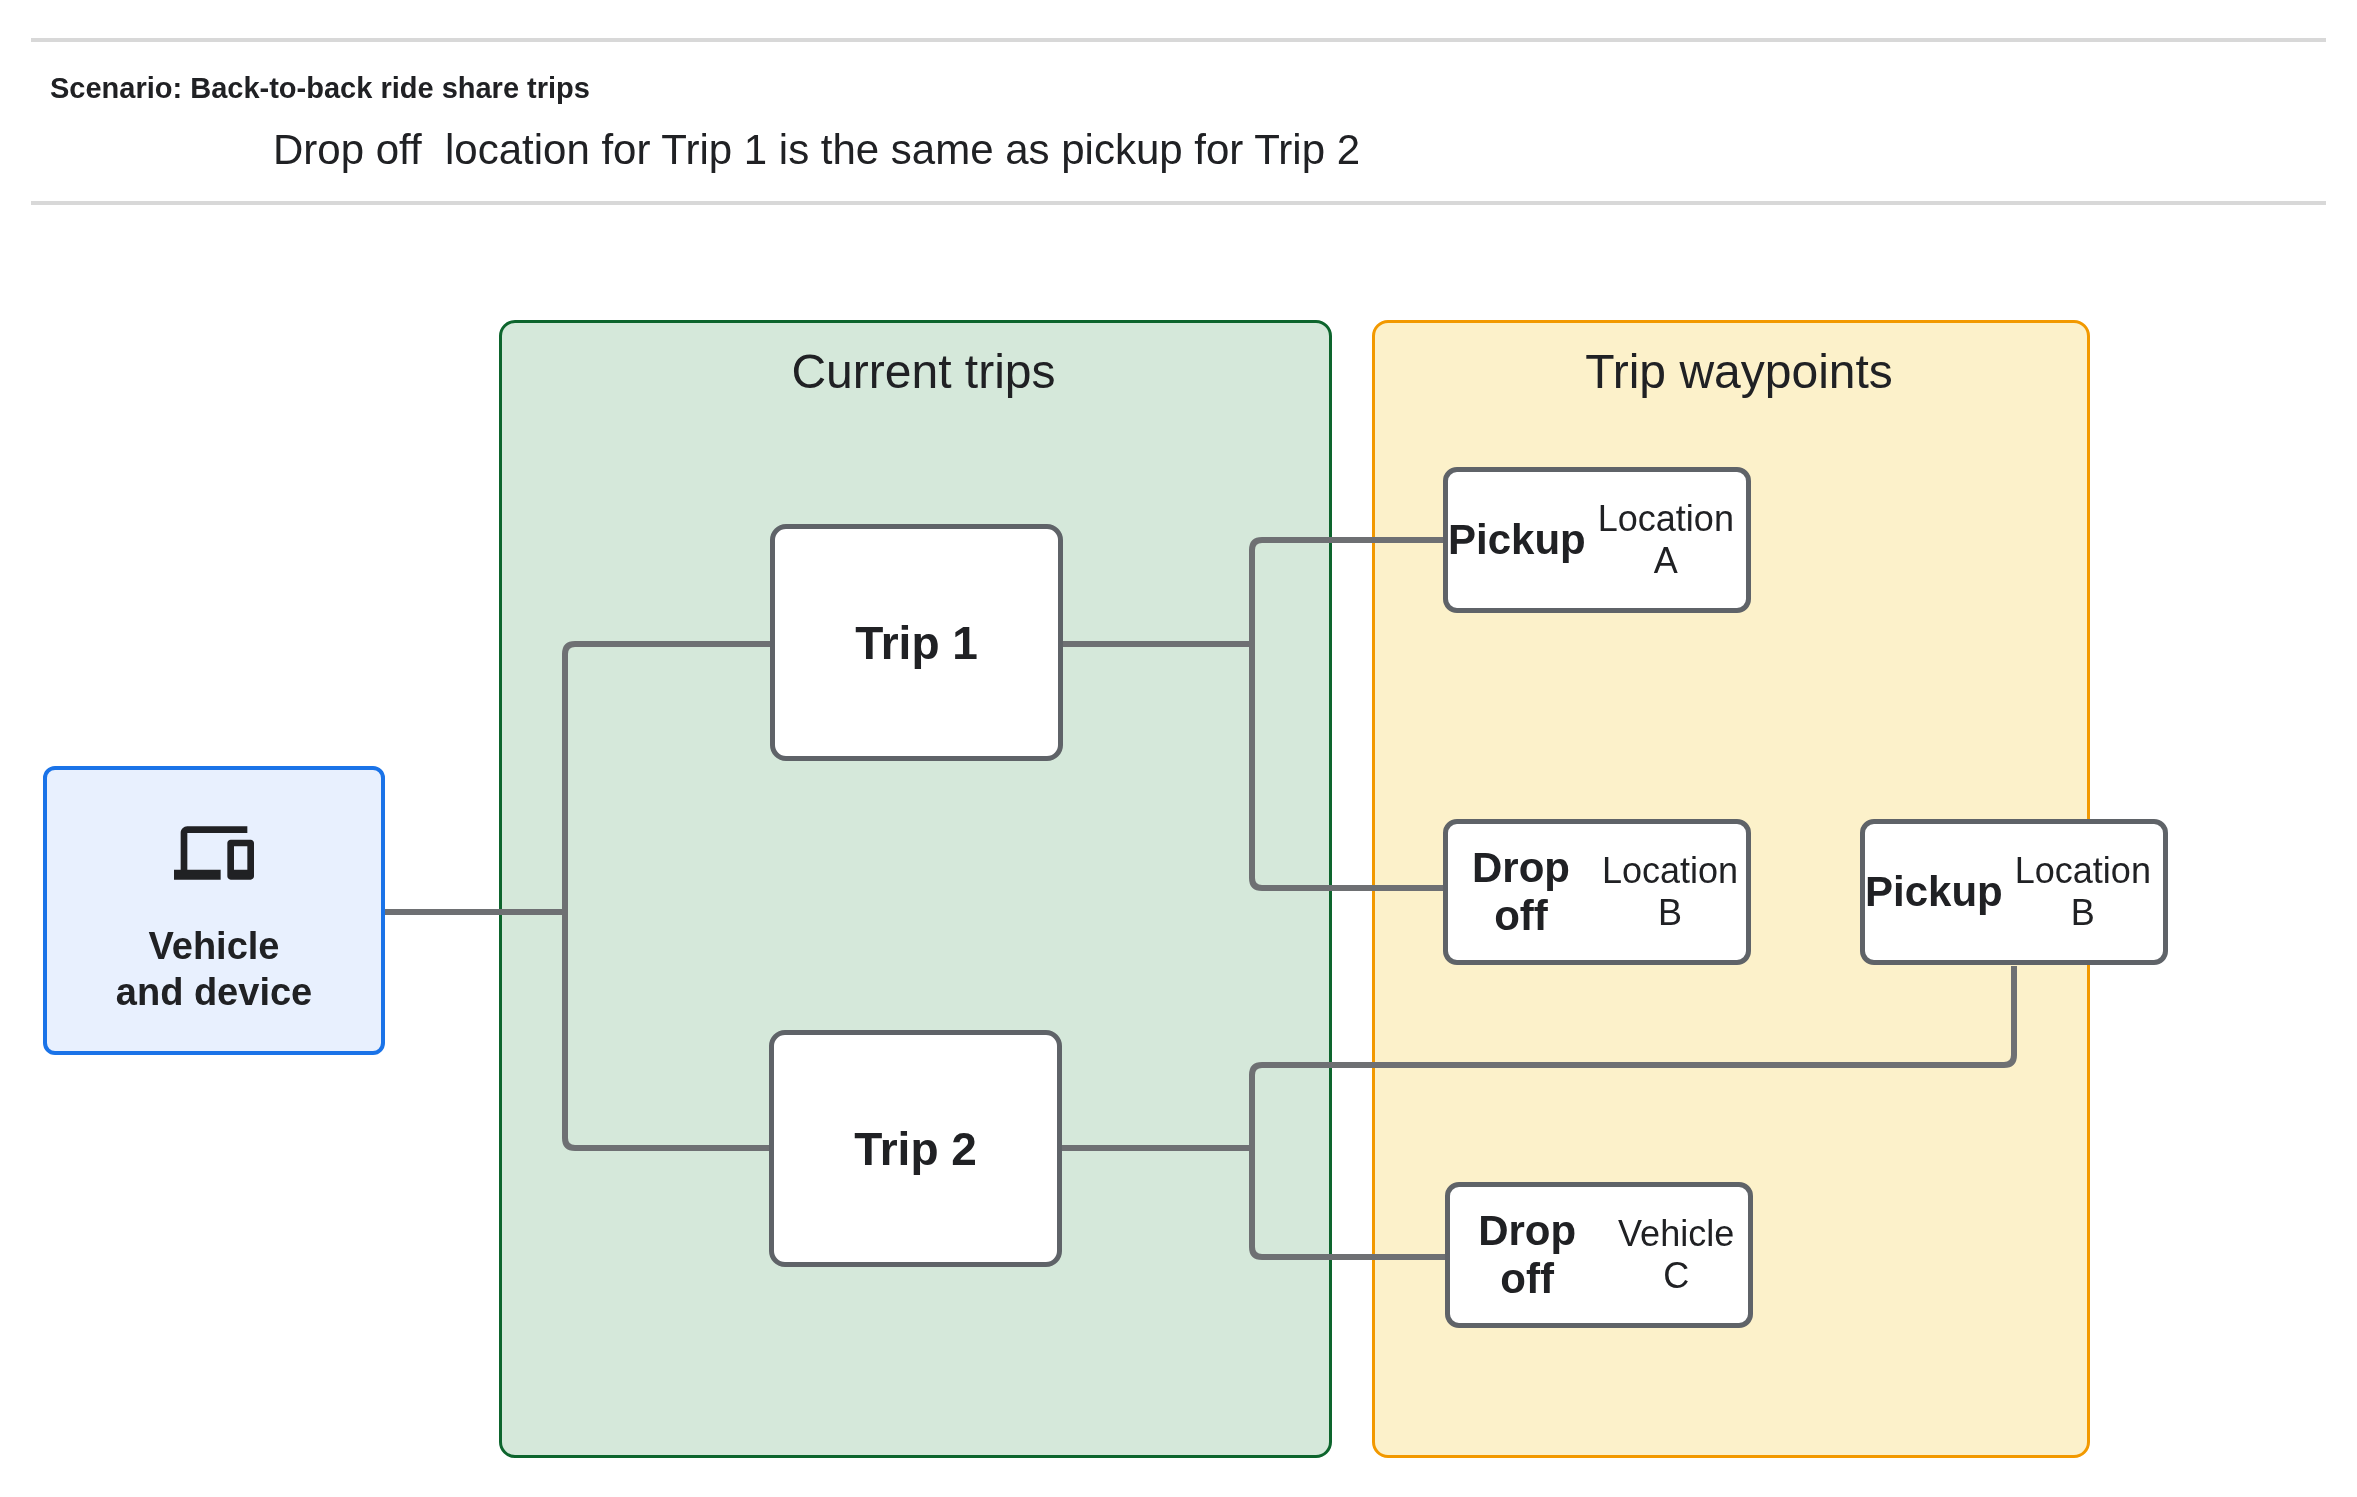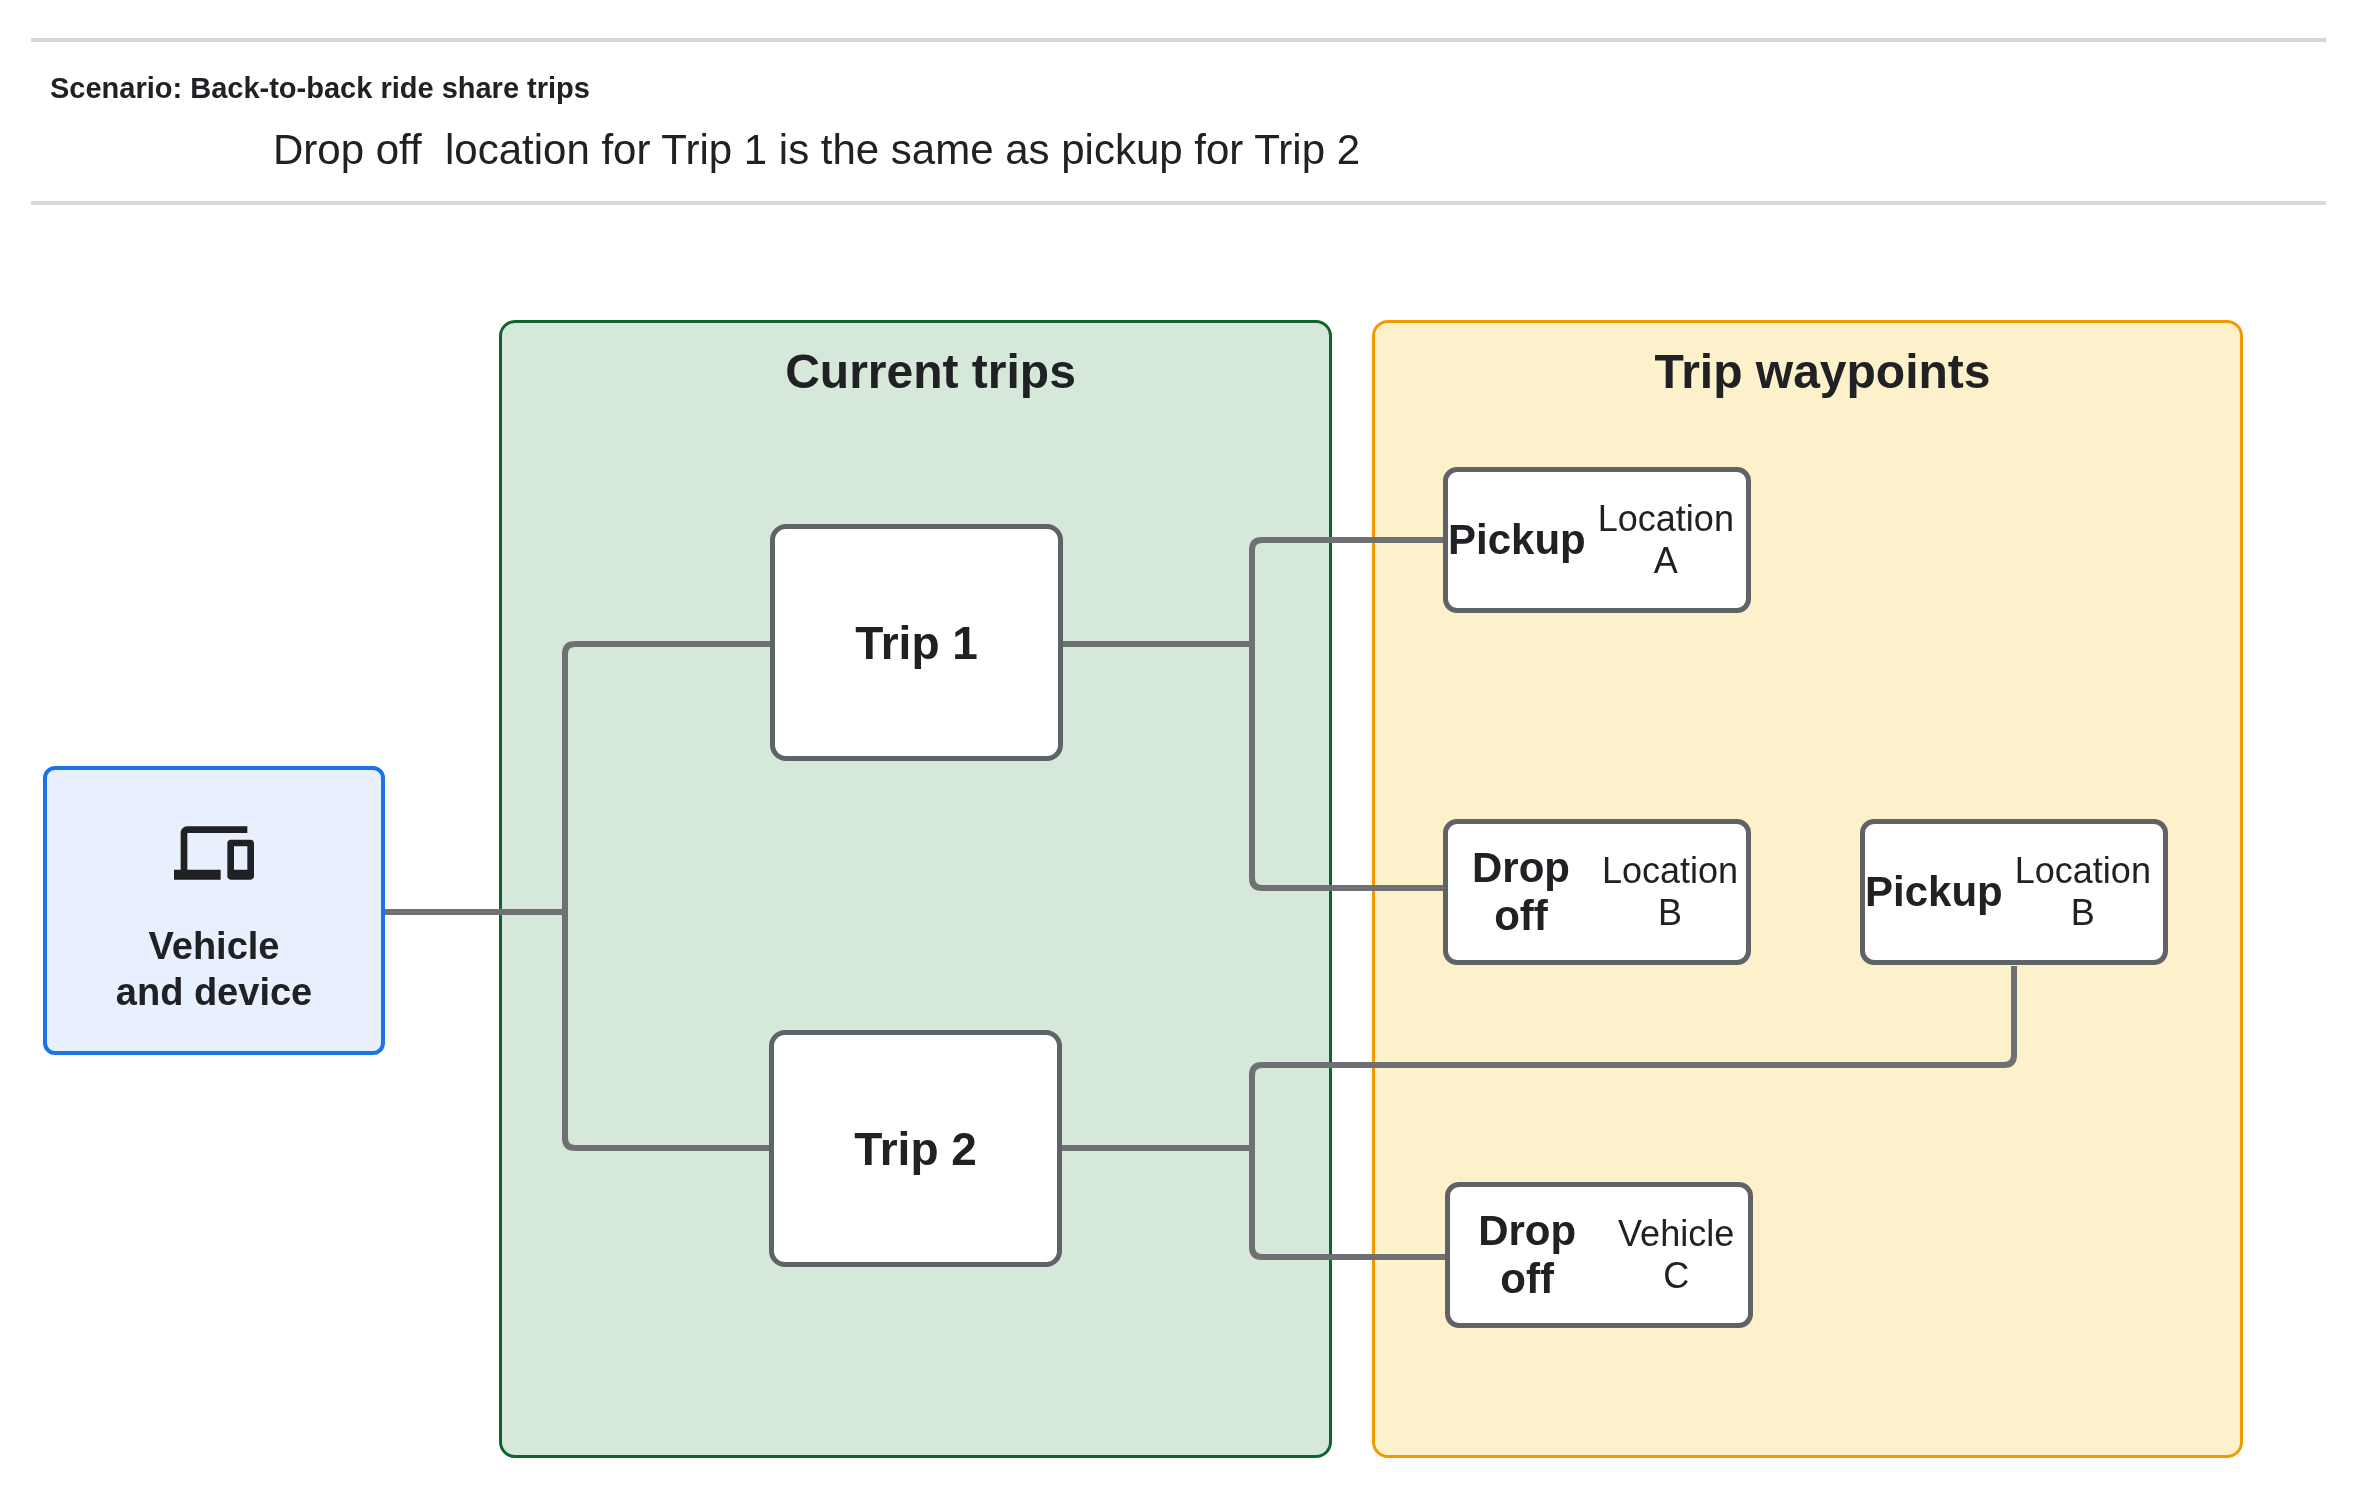--- a/index.html
+++ b/index.html
@@ -15,22 +15,22 @@
 
   .divider{position:absolute;left:31px;width:2295px;height:4px;background:var(--divider);}
   #divider-top{top:38px;}
   #divider-bottom{top:201px;}
 
   .page-title{position:absolute;left:50px;top:72px;font-size:29px;font-weight:700;letter-spacing:0;}
   .page-subtitle{position:absolute;left:260px;top:126px;font-size:42px;font-weight:400;white-space:pre;margin-left:13px;}
 
   .panel{position:absolute;top:320px;height:1138px;border:3px solid;border-radius:16px;box-sizing:border-box;}
   #panel-current-trips{left:499px;width:833px;background:var(--panel-green-fill);border-color:var(--panel-green-border);}
-  #panel-trip-waypoints{left:1372px;width:871px;background:var(--panel-orange-fill);border-color:var(--panel-orange-border);}
-  .panel-title{position:absolute;top:22px;left:15px;width:100%;text-align:center;font-size:48px;font-weight:700;line-height:54px;}
+  #panel-trip-waypoints{left:1372px;width:718px;background:var(--panel-orange-fill);border-color:var(--panel-orange-border);}
+  .panel-title{position:absolute;top:22px;left:8px;width:100%;text-align:center;font-size:48px;font-weight:400;line-height:54px;}
 
   #connector-layer{position:absolute;left:0;top:0;width:2357px;height:1497px;}
   #connector-layer path{stroke:var(--connector);stroke-width:6px;fill:none;}
 
   .node{position:absolute;background:#ffffff;border:5px solid var(--node-border);border-radius:16px;box-sizing:border-box;
         display:flex;flex-direction:row;align-items:center;justify-content:center;text-align:center;}
   .trip-node{left:770px;width:293px;height:237px;font-size:46px;font-weight:700;}
   #trip-1-node{top:524px;}
   #trip-2-node{top:1030px;left:769px;}
 

